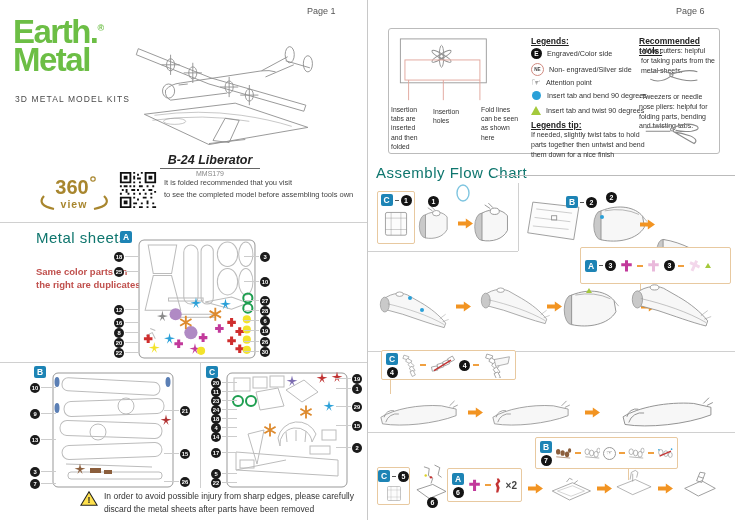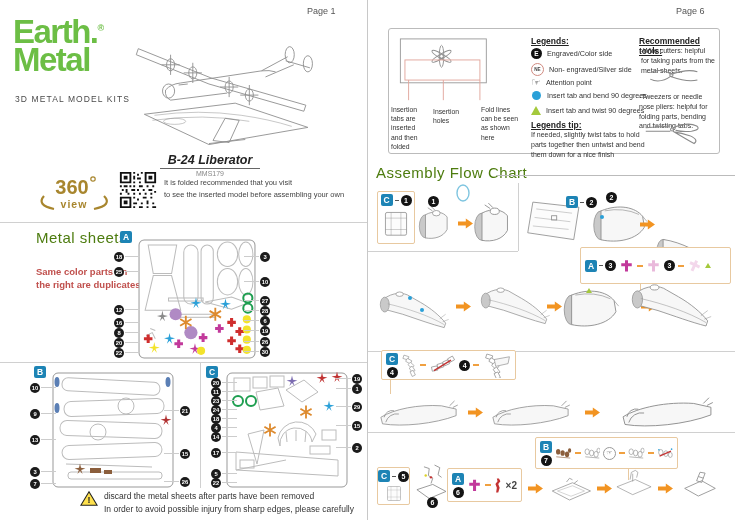--- a/index.html
+++ b/index.html
@@ -11,21 +11,21 @@
   
   .logo-word{font-size:33px;font-weight:bold;color:#6cbe45;line-height:.86;letter-spacing:-1.5px}
   .logo-reg{font-size:9px;vertical-align:super;color:#6cbe45;letter-spacing:0}
   .tagline{font-size:8.5px;font-weight:normal;color:#4a4a4a;letter-spacing:1.1px}
   .title-blk{text-align:center}
   .model-name{font-size:12.5px;font-weight:bold;font-style:italic;color:#222;
               border-bottom:1px solid #666;padding:0 8px 1px}
   .model-num{font-size:7px;color:#888;margin-top:2px}
   .rectext{font-size:7.5px;line-height:1.55;color:#444}
   .rectext .url{color:#c9872a;font-weight:bold}
-  .ms-head,.flow-head{font-size:15px;color:#4d7c0f;letter-spacing:.5px}
+  .ms-head,.flow-head{font-size:15px;color:#0f766e;letter-spacing:.5px}
   .dupnote{font-size:9.5px;font-weight:bold;color:#c0504d;line-height:1.4}
   .warntxt{font-size:8.5px;line-height:1.5;color:#333}
   
   .sb{width:12px;height:12px;border-radius:2px;background:#1d84b5;color:#fff;font-size:8.5px;
       font-weight:bold;display:flex;align-items:center;justify-content:center;flex:none}
   
   .cal{position:absolute;width:11px}
   .cal span{position:absolute;left:0;width:10px;height:10px;border-radius:50%;background:#1b1b1b;
             color:#fff;font-size:5.8px;font-weight:bold;display:flex;align-items:center;justify-content:center}
   .cal.cl span::after{content:"";position:absolute;left:11px;top:4px;width:15px;height:1px;background:#ccc}
@@ -434,21 +434,21 @@
 
   <svg class="abs" style="left:36px;top:168px;width:78px;height:48px">
       <use href="#v360"></use>
     </svg>
   <svg class="abs" style="left:118px;top:170px;width:40px;height:40px">
       <use href="#qr"></use>
     </svg>
 
   <div class="abs rectext" style="left:164px;top:177px;width:200px">
     <div>It is folded recommended that you visit</div>
-    <div>to see the inserted model before assembling your own</div>
+    <div>to see the completed model before assembling tools own</div>
   </div>
 
   <div class="abs ms-head" style="left:36px;top:229px">Metal sheets</div>
   <div class="abs sb" style="left:120px;top:231px">A</div>
   <div class="abs dupnote" style="left:36px;top:265px">
     <div>Same color parts on</div>
     <div>the right are duplicates</div>
   </div>
   <svg class="abs" style="left:138px;top:239px;width:118px;height:120px">
       <use href="#sheetA"></use>
@@ -517,22 +517,22 @@
       <span class="co">1</span>
       <span class="co">29</span>
       <span class="co">15</span>
       <span class="co">2</span>
     </div>
 
   <svg class="abs" style="left:80px;top:490px;width:18px;height:17px">
       <use href="#warn"></use>
     </svg>
   <div class="abs warntxt" style="left:104px;top:490px">
+    <div>In order to avoid possible injury from sharp edges, please carefully</div>
     <div>discard the metal sheets after parts have been removed</div>
-    <div>In order to avoid possible injury from sharp edges, please carefully</div>
   </div>
 
   <div class="pglabel" style="left:676px;top:6px">Page 6</div>
 
   <div class="infobox">
     <svg class="abs" style="left:10px;top:9px;width:96px;height:64px">
         <use href="#prop"></use>
       </svg>
     <div class="inslab" style="left:2px;top:76px;width:36px">Insertion tabs are inserted and then folded</div>
     <div class="inslab" style="left:44px;top:78px;width:42px">Insertion holes</div>

